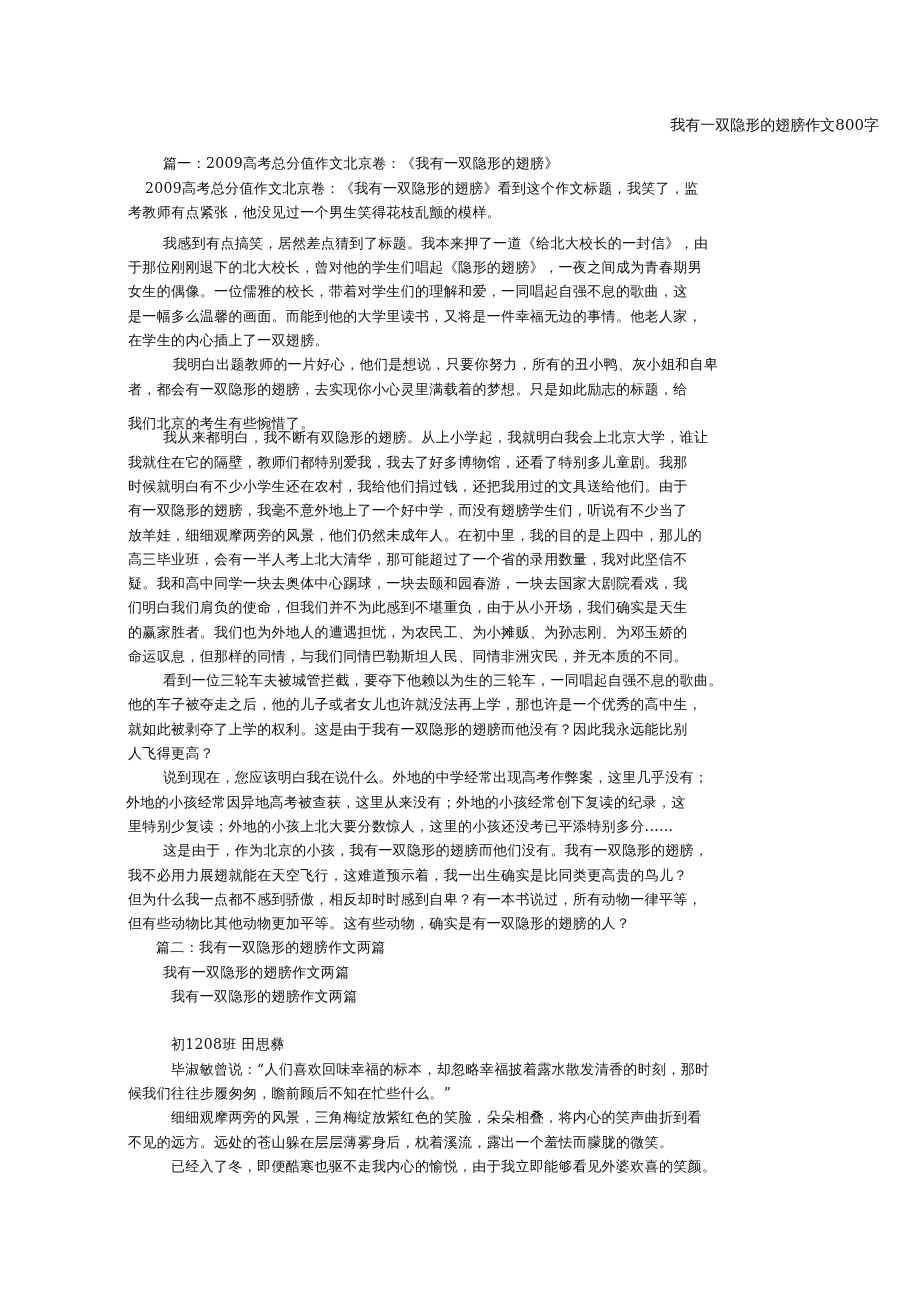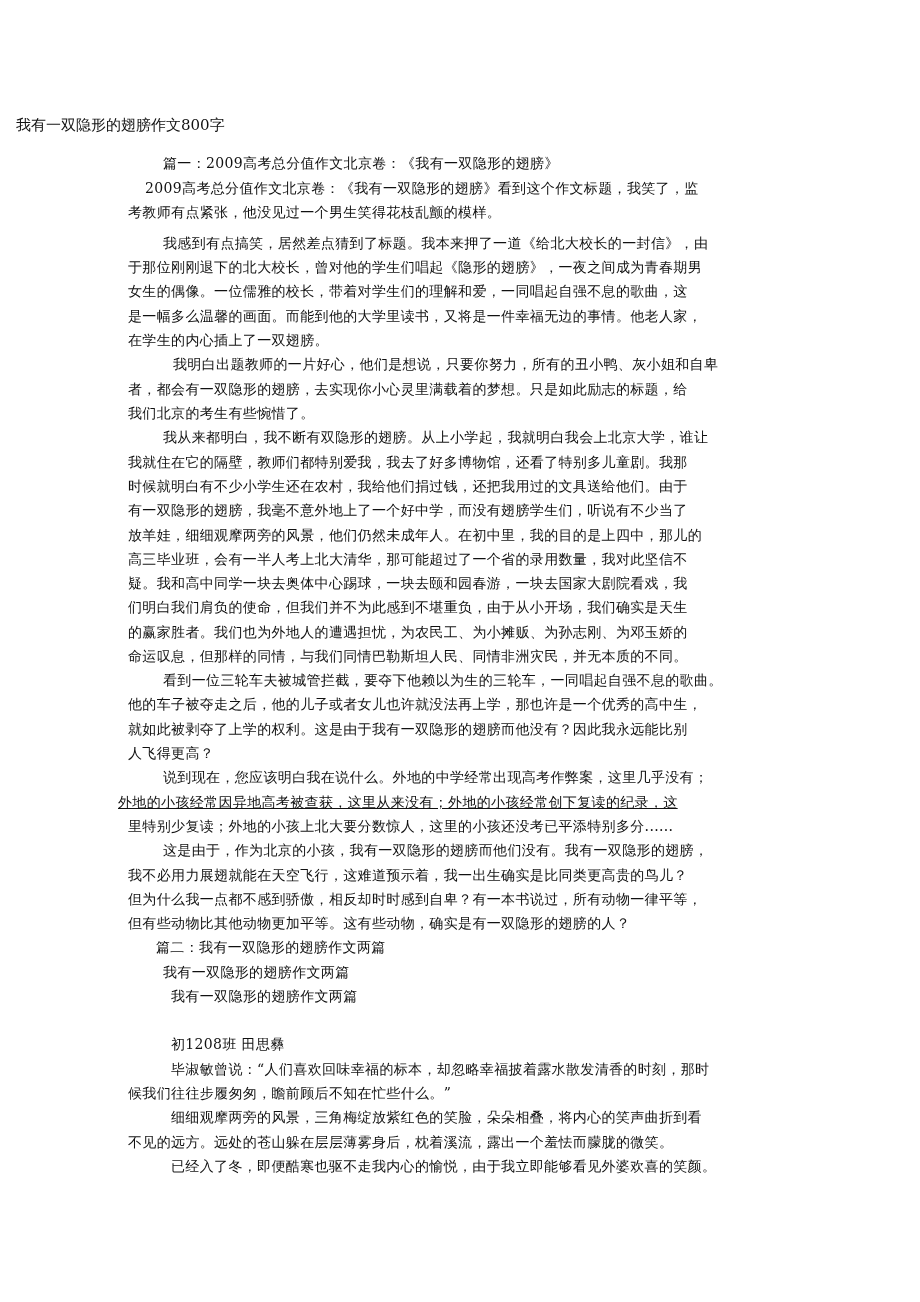--- a/index.html
+++ b/index.html
@@ -1,54 +1,54 @@
 <!DOCTYPE html>
 <html><head>
   <meta charset="utf-8">
   <style>
     html, body { margin: 0; padding: 0; background: #ffffff; }
     body { width: 920px; height: 1302px; position: relative; overflow: hidden;
            font-family: "DejaVu Serif", "Liberation Serif", serif; color: #111; }
     .page { position: absolute; left: 0; top: 0; width: 920px; height: 1302px; background: #fff; }
     .line { position: absolute; white-space: nowrap; font-size: 14px; line-height: 20px; letter-spacing: 0.35px; }
-    .title { position: absolute; left: 16px; width: 879px; text-align: left; top: 115px; font-size: 15px; line-height: 20px; }
+    .title { position: absolute; left: 0; width: 879px; text-align: right; top: 115px; font-size: 15px; line-height: 20px; }
   </style>
 </head>
 <body>
 
 <div class="page">
   <div class="title">我有一双隐形的翅膀作文800字</div>
   <div id="body-lines">
       <div class="line" style="left: 163px; top: 153px;">篇一：2009高考总分值作文北京卷：《我有一双隐形的翅膀》</div>
       <div class="line" style="left: 145px; top: 178px;">2009高考总分值作文北京卷：《我有一双隐形的翅膀》看到这个作文标题，我笑了，监</div>
       <div class="line" style="left: 128px; top: 202px;">考教师有点紧张，他没见过一个男生笑得花枝乱颤的模样。</div>
       <div class="line" style="left: 163px; top: 233px;">我感到有点搞笑，居然差点猜到了标题。我本来押了一道《给北大校长的一封信》，由</div>
       <div class="line" style="left: 128px; top: 257px;">于那位刚刚退下的北大校长，曾对他的学生们唱起《隐形的翅膀》，一夜之间成为青春期男</div>
       <div class="line" style="left: 128px; top: 281px;">女生的偶像。一位儒雅的校长，带着对学生们的理解和爱，一同唱起自强不息的歌曲，这</div>
       <div class="line" style="left: 128px; top: 306px;">是一幅多么温馨的画面。而能到他的大学里读书，又将是一件幸福无边的事情。他老人家，</div>
       <div class="line" style="left: 128px; top: 330px;">在学生的内心插上了一双翅膀。</div>
       <div class="line" style="left: 173px; top: 354px;">我明白出题教师的一片好心，他们是想说，只要你努力，所有的丑小鸭、灰小姐和自卑</div>
       <div class="line" style="left: 128px; top: 379px;">者，都会有一双隐形的翅膀，去实现你小心灵里满载着的梦想。只是如此励志的标题，给</div>
-      <div class="line" style="left: 128px; top: 403px;">我们北京的考生有些惋惜了。</div>
+      <div class="line" style="left: 128px; top: 413px;">我们北京的考生有些惋惜了。</div>
       <div class="line" style="left: 163px; top: 427px;">我从来都明白，我不断有双隐形的翅膀。从上小学起，我就明白我会上北京大学，谁让</div>
       <div class="line" style="left: 128px; top: 452px;">我就住在它的隔壁，教师们都特别爱我，我去了好多博物馆，还看了特别多儿童剧。我那</div>
       <div class="line" style="left: 128px; top: 476px;">时候就明白有不少小学生还在农村，我给他们捐过钱，还把我用过的文具送给他们。由于</div>
       <div class="line" style="left: 128px; top: 500px;">有一双隐形的翅膀，我毫不意外地上了一个好中学，而没有翅膀学生们，听说有不少当了</div>
       <div class="line" style="left: 128px; top: 525px;">放羊娃，细细观摩两旁的风景，他们仍然未成年人。在初中里，我的目的是上四中，那儿的</div>
       <div class="line" style="left: 128px; top: 549px;">高三毕业班，会有一半人考上北大清华，那可能超过了一个省的录用数量，我对此坚信不</div>
       <div class="line" style="left: 128px; top: 573px;">疑。我和高中同学一块去奥体中心踢球，一块去颐和园春游，一块去国家大剧院看戏，我</div>
       <div class="line" style="left: 128px; top: 597px;">们明白我们肩负的使命，但我们并不为此感到不堪重负，由于从小开场，我们确实是天生</div>
       <div class="line" style="left: 128px; top: 622px;">的赢家胜者。我们也为外地人的遭遇担忧，为农民工、为小摊贩、为孙志刚、为邓玉娇的</div>
       <div class="line" style="left: 128px; top: 646px;">命运叹息，但那样的同情，与我们同情巴勒斯坦人民、同情非洲灾民，并无本质的不同。</div>
       <div class="line" style="left: 163px; top: 670px;">看到一位三轮车夫被城管拦截，要夺下他赖以为生的三轮车，一同唱起自强不息的歌曲。</div>
       <div class="line" style="left: 128px; top: 694px;">他的车子被夺走之后，他的儿子或者女儿也许就没法再上学，那也许是一个优秀的高中生，</div>
       <div class="line" style="left: 128px; top: 719px;">就如此被剥夺了上学的权利。这是由于我有一双隐形的翅膀而他没有？因此我永远能比别</div>
       <div class="line" style="left: 128px; top: 743px;">人飞得更高？</div>
       <div class="line" style="left: 163px; top: 767px;">说到现在，您应该明白我在说什么。外地的中学经常出现高考作弊案，这里几乎没有；</div>
-      <div class="line" style="left: 118px; top: 792px; text-decoration: underline;">外地的小孩经常因异地高考被查获，这里从来没有；外地的小孩经常创下复读的纪录，这</div>
+      <div class="line" style="left: 126px; top: 792px;">外地的小孩经常因异地高考被查获，这里从来没有；外地的小孩经常创下复读的纪录，这</div>
       <div class="line" style="left: 128px; top: 816px;">里特别少复读；外地的小孩上北大要分数惊人，这里的小孩还没考已平添特别多分......</div>
       <div class="line" style="left: 163px; top: 840px;">这是由于，作为北京的小孩，我有一双隐形的翅膀而他们没有。我有一双隐形的翅膀，</div>
       <div class="line" style="left: 128px; top: 865px;">我不必用力展翅就能在天空飞行，这难道预示着，我一出生确实是比同类更高贵的鸟儿？</div>
       <div class="line" style="left: 128px; top: 889px;">但为什么我一点都不感到骄傲，相反却时时感到自卑？有一本书说过，所有动物一律平等，</div>
       <div class="line" style="left: 128px; top: 913px;">但有些动物比其他动物更加平等。这有些动物，确实是有一双隐形的翅膀的人？</div>
       <div class="line" style="left: 156px; top: 937px;">篇二：我有一双隐形的翅膀作文两篇</div>
       <div class="line" style="left: 163px; top: 962px;">我有一双隐形的翅膀作文两篇</div>
       <div class="line" style="left: 171px; top: 986px;">我有一双隐形的翅膀作文两篇</div>
       <div class="line" style="left: 171px; top: 1034px;">初1208班  田思彝</div>
       <div class="line" style="left: 171px; top: 1059px;">毕淑敏曾说：“人们喜欢回味幸福的标本，却忽略幸福披着露水散发清香的时刻，那时</div>

